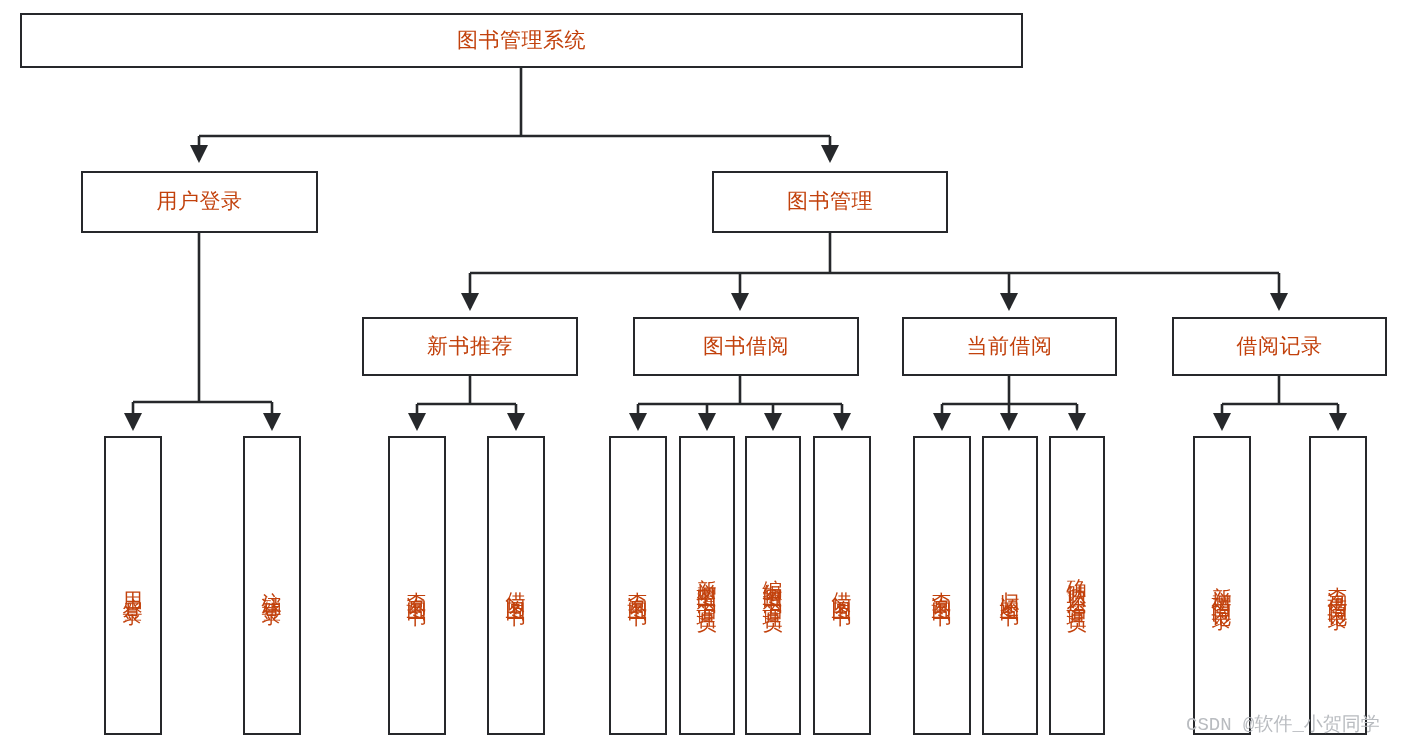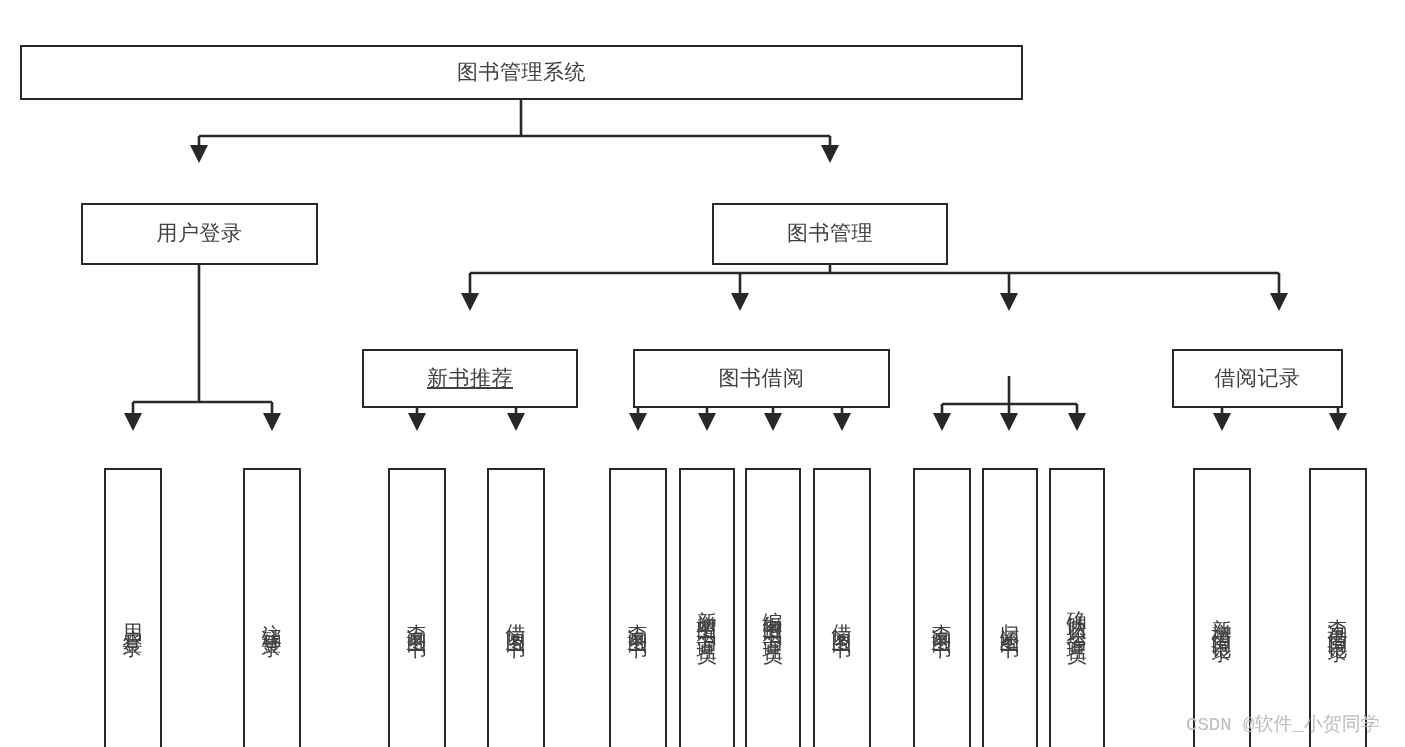--- a/index.html
+++ b/index.html
@@ -19,24 +19,23 @@
     overflow: hidden;
   }
   .node {
     position: absolute;
     box-sizing: border-box;
     background: #ffffff;
     border: 2.5px solid #26282b;
     display: flex;
     align-items: center;
     justify-content: center;
-    color: #404040;
+    color: #c2410c;
     line-height: 1.12;
     text-align: center;
-    margin-top: 32px;
   }
   .node .label {
     display: block;
     user-select: none;
   }
   
   .node.horiz .label {
     font-size: 21px;
     letter-spacing: 0.5px;
     white-space: nowrap;
@@ -134,27 +133,30 @@
     <span class="label">图书管理系统</span>
   </div>
 
   <div class="node horiz" style="left:81px; top:171px; width:237px; height:62px;">
     <span class="label">用户登录</span>
   </div>
   <div class="node horiz" style="left:712px; top:171px; width:236px; height:62px;justify-content:center;">
     <span class="label">图书管理</span>
   </div>
 
-  <div class="node horiz" style="left:362px; top:317px; width:216px; height:59px;text-decoration:underline;">
+  <div class="node horiz" style="left:362px; top:317px; width:216px; height:59px;">
     <span class="label">新书推荐</span>
   </div>
-  <div class="node horiz" style="left:633px; top:317px; width:257px; height:59px;">
+  <div class="node horiz" style="left:633px; top:317px; width:226px; height:59px;">
     <span class="label">图书借阅</span>
   </div>
-  <div class="node horiz" style="left:1172px; top:317px; width:171px; height:59px;">
+  <div class="node horiz" style="left:902px; top:317px; width:215px; height:59px;">
+    <span class="label">当前借阅</span>
+  </div>
+  <div class="node horiz" style="left:1172px; top:317px; width:215px; height:59px;">
     <span class="label">借阅记录</span>
   </div>
 
   <div class="node vert" style="left:104px; top:436px; width:58px; height:299px;">
     <span class="label">用户登录</span>
   </div>
   <div class="node vert" style="left:243px; top:436px; width:58px; height:299px;">
     <span class="label">注销登录</span>
   </div>
 

